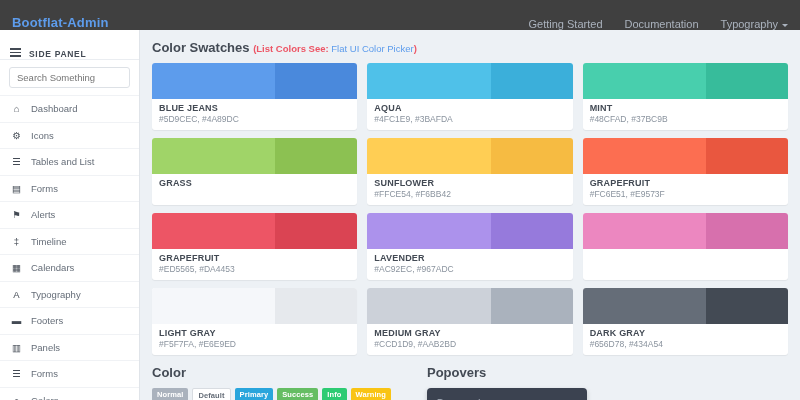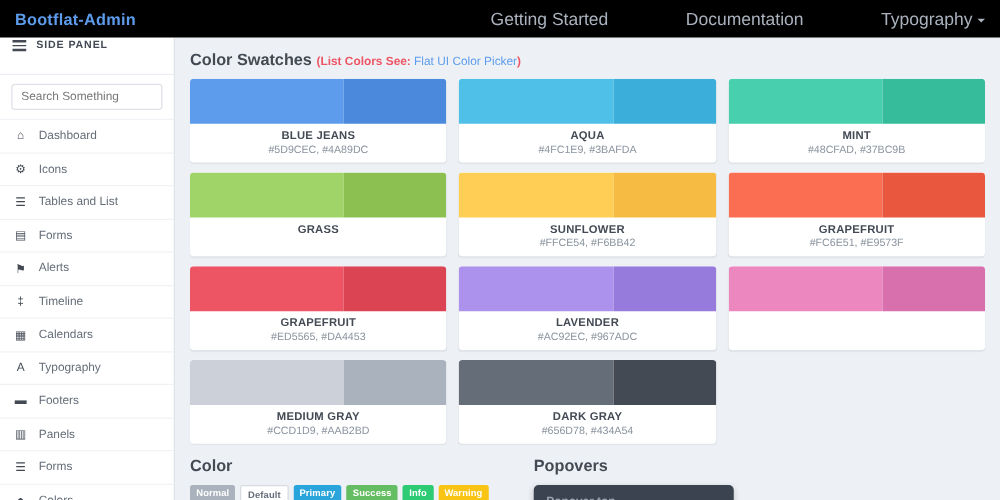--- a/index.html
+++ b/index.html
@@ -6,40 +6,40 @@
   html, body { margin:0; padding:0; }
   body {
     width:800px; height:400px; overflow:hidden;
     background:#EDF1F5;
     font-family:"Liberation Sans", sans-serif;
     font-size:11px; color:#434A54;
   }
 
   
   .navbar{
-    height:30px; background:#000000; display:flex; align-items:center;
+    height:30px; background:#404040; display:flex; align-items:flex-end;
     padding:0 12px; position:relative; z-index:40;
   }
   .brand{ color:#5D9CEC; font-size:13px; font-weight:bold; letter-spacing:.2px; }
   .nav-right{ margin-left:auto; display:flex; align-items:center; gap:22px; }
-  .nav-link{ color:#AAB2BD; font-size:14px; text-decoration:none;margin-left:40px; }
+  .nav-link{ color:#AAB2BD; font-size:11px; text-decoration:none; }
   .caret{ display:inline-block; width:0;height:0; margin-left:4px;
           border-left:3px solid transparent;border-right:3px solid transparent;
           border-top:3px solid #AAB2BD; vertical-align:middle;}
 
   
   .shell{ display:flex; height:370px; }
 
   
   .sidebar{
     width:140px; background:#fff; border-right:1px solid #E0E4E9;
     flex:0 0 140px; overflow:hidden;
   }
   .side-head{
-    display:flex; align-items:flex-start; gap:8px;
+    display:flex; align-items:flex-end; gap:8px;
     height:30px; padding:0 10px; border-bottom:1px solid #EAEDF1;
   }
   .side-head .title{ font-size:8.5px; font-weight:bold; letter-spacing:.7px; color:#434A54;}
   .hamburger{ width:11px; }
   .hamburger i{ display:block; height:1.6px; background:#434A54; margin:2px 0;}
   .search-wrap{ padding:7px 9px;text-decoration:underline; }
   .search-input{
     width:100%; height:21px; border:1px solid #DDE1E6; border-radius:3px;
     background:#fff; font-size:9.5px; color:#AAB2BD; padding:0 7px;
     font-family:"Liberation Sans", sans-serif; outline:none;
@@ -56,21 +56,21 @@
   h2.sec{ font-size:13px; font-weight:bold; color:#434A54; margin:0 0 8px 0; }
   h2.sec .sub{ font-size:9.5px; color:#ED5565; font-weight:bold; }
   h2.sec .sub a{ color:#5D9CEC; font-weight:normal; text-decoration:none; }
 
   
   .sw-grid{ display:grid; grid-template-columns:repeat(3,1fr); gap:8px 10px; }
   .sw-card{ background:#fff; border-radius:3px; overflow:hidden; box-shadow:0 1px 1px rgba(0,0,0,.06); }
   .sw-colors{ display:flex; height:36px; }
   .sw-colors span:first-child{ flex:0 0 60%; }
   .sw-colors span:last-child{ flex:1; }
-  .sw-meta{ padding:4px 7px 6px 7px;text-align:center; }
+  .sw-meta{ padding:4px 7px 6px 7px; }
   .sw-name{ font-size:9px; font-weight:bold; color:#434A54; letter-spacing:.2px;}
   .sw-hex{ font-size:8.5px; color:#8A939E; margin-top:1px; }
 
   
   .lower{ display:flex; gap:10px; margin-top:10px; }
   .col-left{ flex:0 0 265px; }
   .col-right{ flex:1; position:relative; }
 
   .chips{ display:flex; flex-wrap:wrap; gap:4px; margin-bottom:12px; }
   .label{
@@ -257,20 +257,30 @@
           </div>
         </div>
         <div class="sw-card">
           <div class="sw-colors">
             <span style="background: rgb(236, 135, 192);"></span>
             <span style="background: rgb(215, 112, 173);"></span>
           </div>
         </div>
         <div class="sw-card">
           <div class="sw-colors">
+            <span style="background: rgb(245, 247, 250);"></span>
+            <span style="background: rgb(230, 233, 237);"></span>
+          </div>
+          <div class="sw-meta">
+            <div class="sw-name">LIGHT GRAY</div>
+            <div class="sw-hex">#F5F7FA, #E6E9ED</div>
+          </div>
+        </div>
+        <div class="sw-card">
+          <div class="sw-colors">
             <span style="background: rgb(204, 209, 217);"></span>
             <span style="background: rgb(170, 178, 189);"></span>
           </div>
           <div class="sw-meta">
             <div class="sw-name">MEDIUM GRAY</div>
             <div class="sw-hex">#CCD1D9, #AAB2BD</div>
           </div>
         </div>
         <div class="sw-card">
           <div class="sw-colors">

